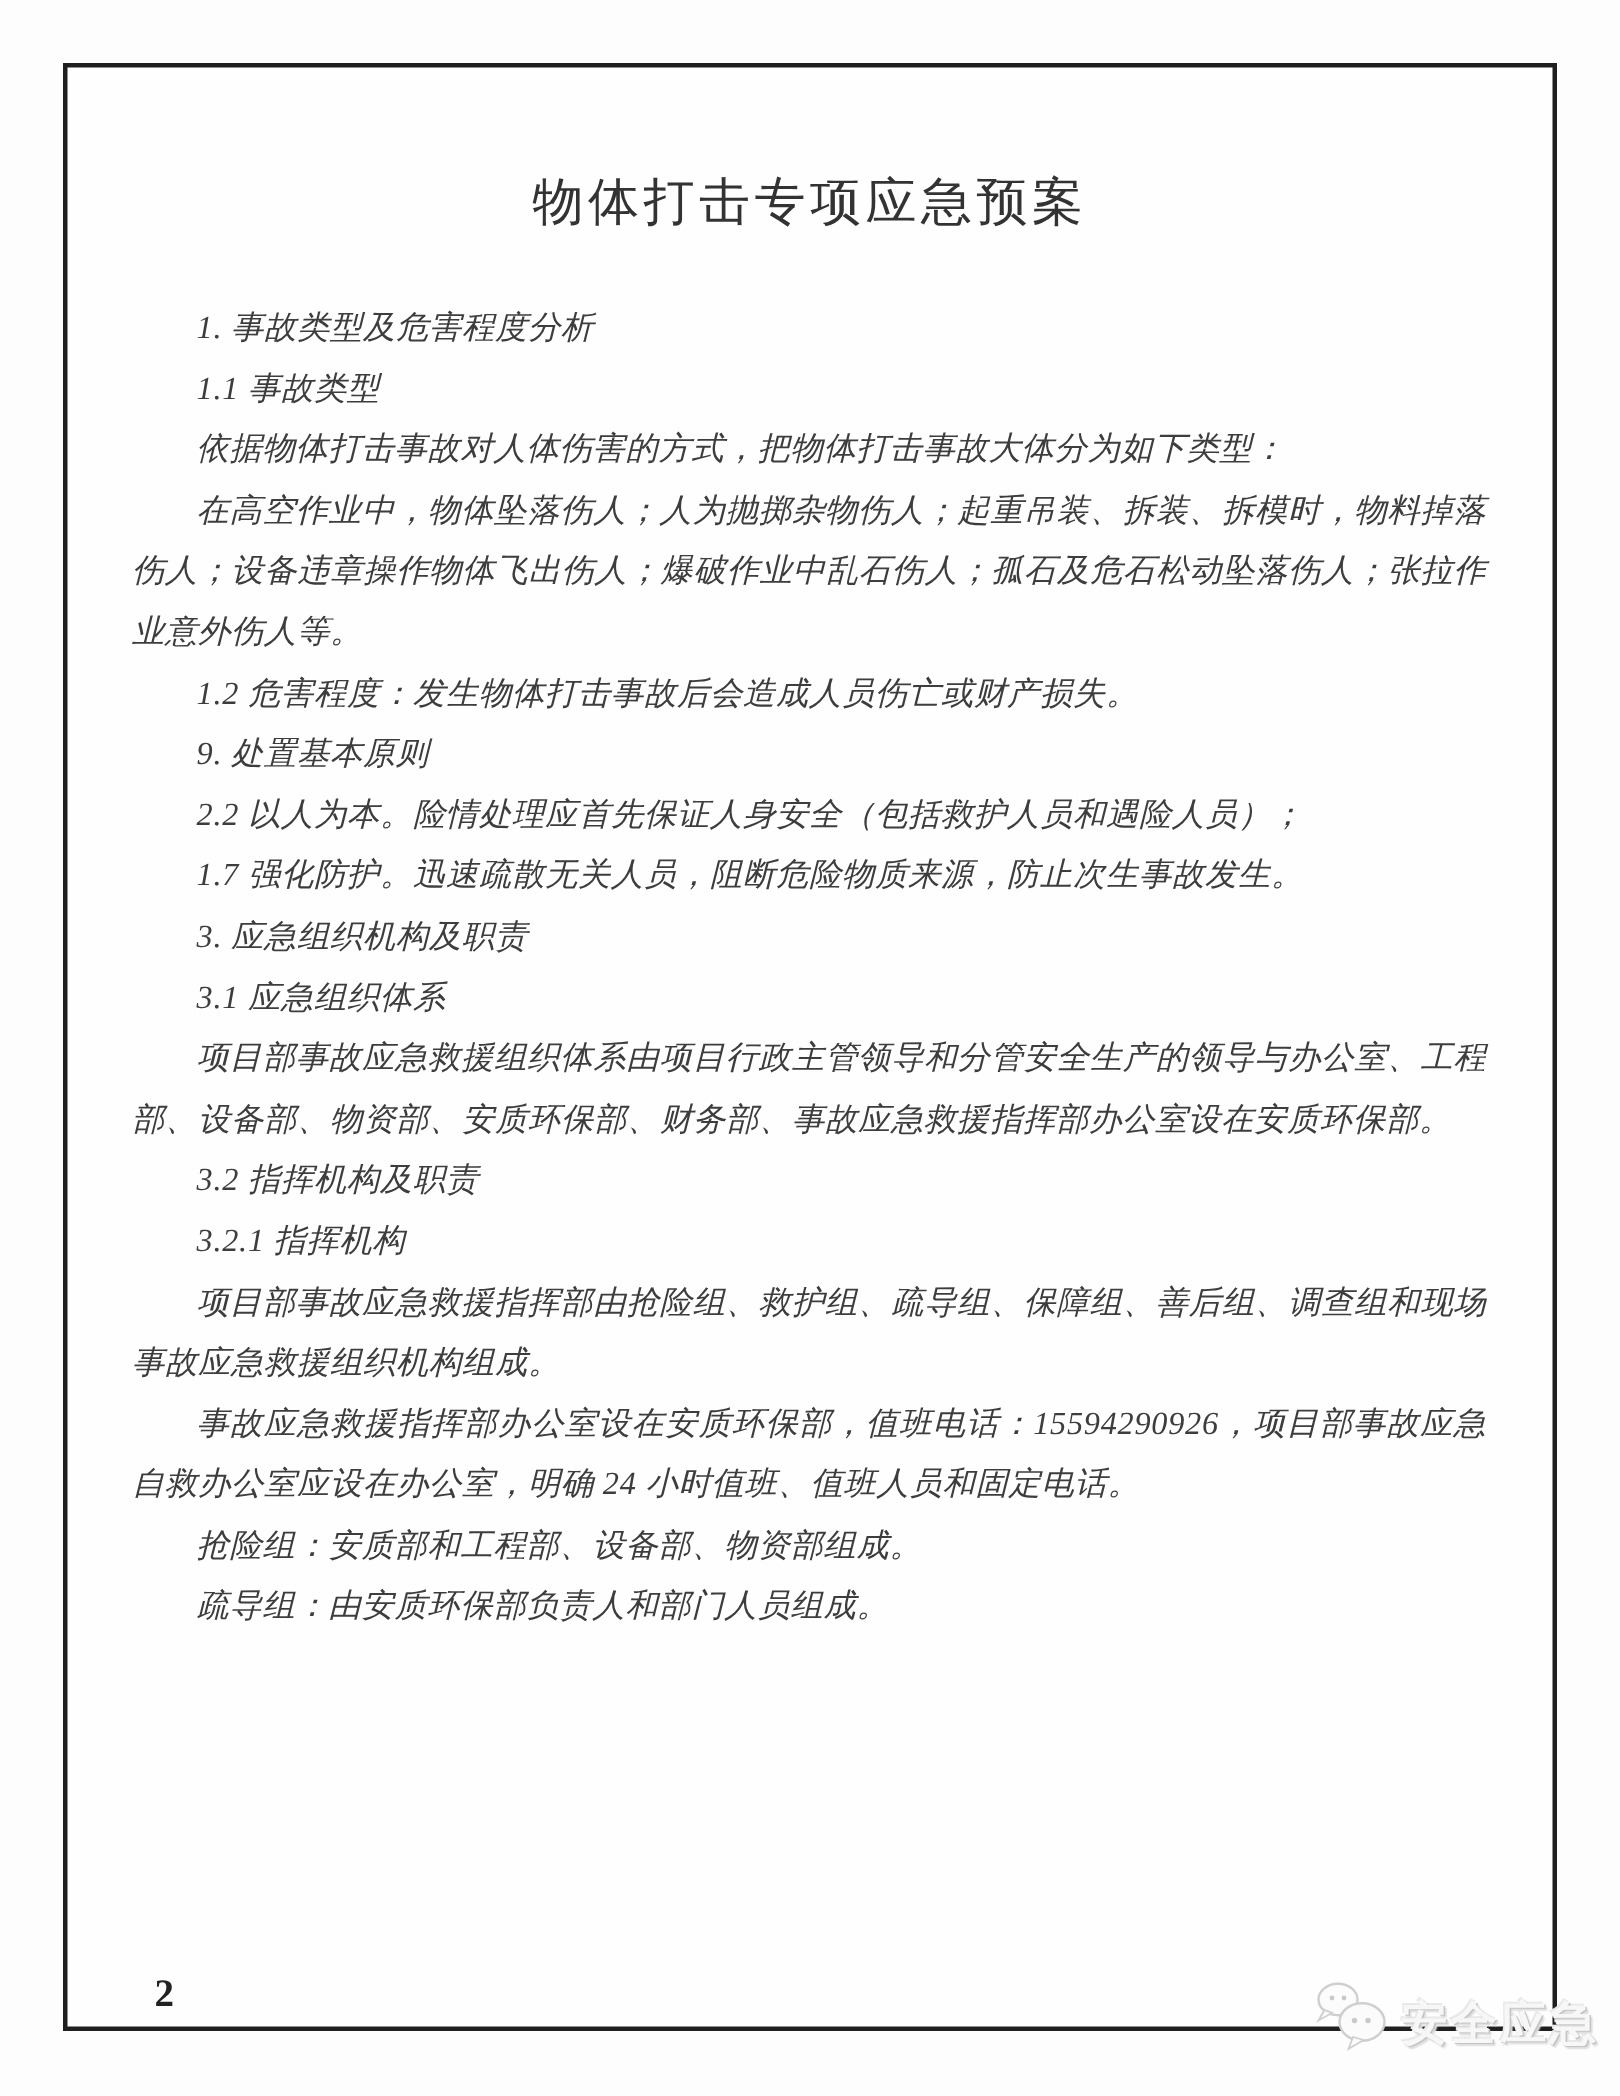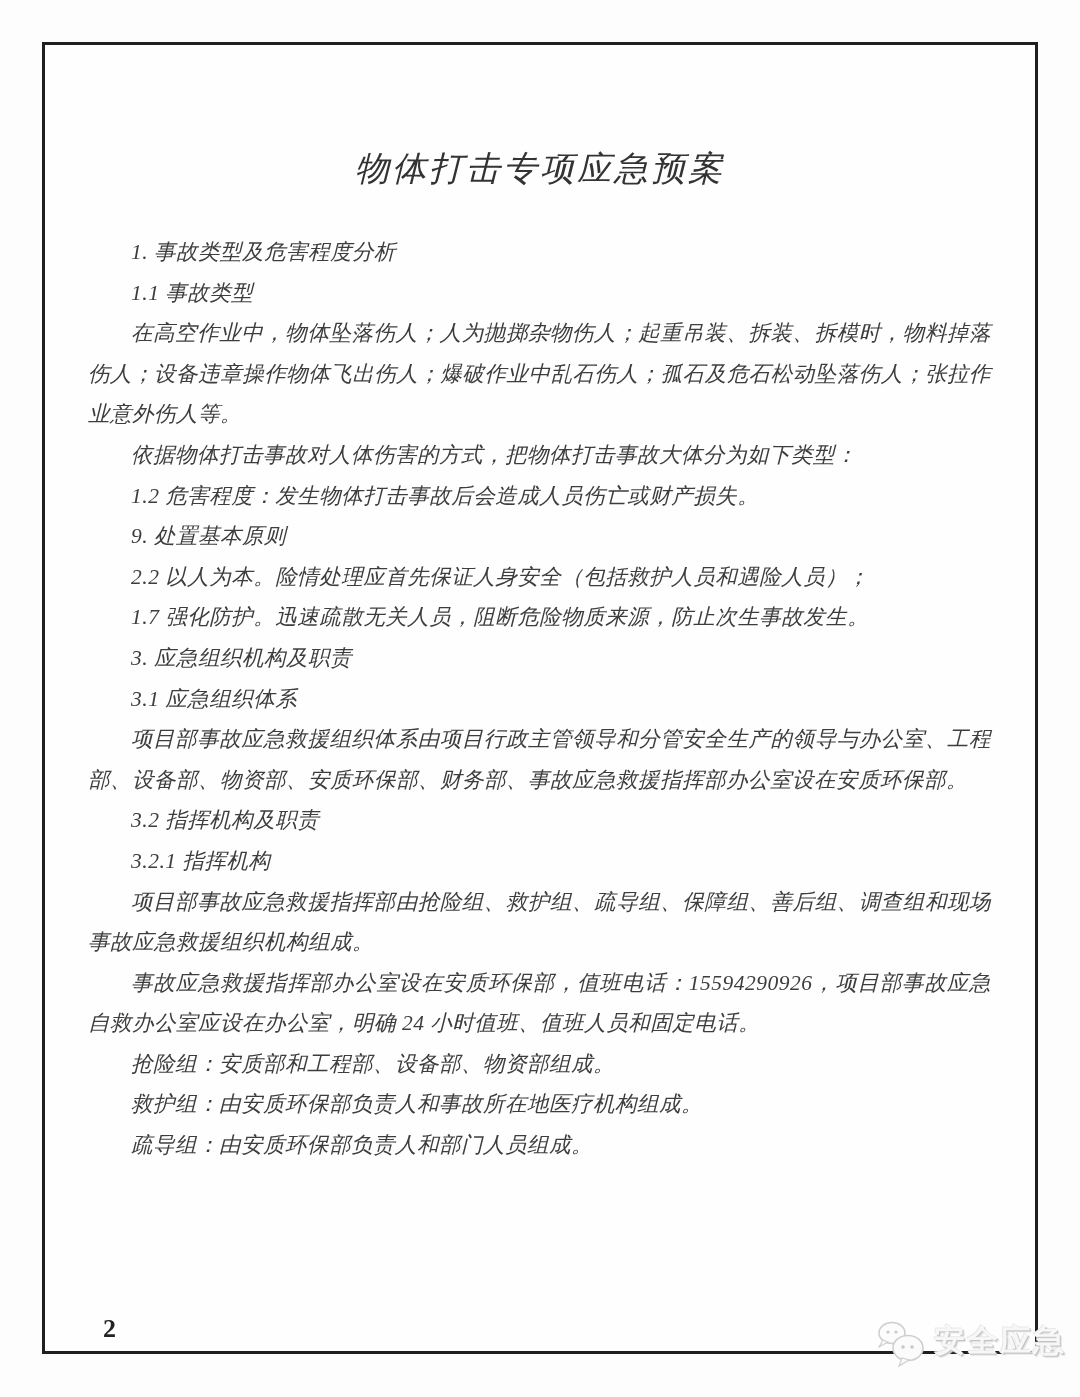--- a/index.html
+++ b/index.html
@@ -18,27 +18,26 @@
   .frame {
     position: absolute;
     left: 42px;
     top: 42px;
     width: 996px;
     height: 1312px;
     border: 3px solid #1f1f1f;
     background: #fefefe;
   }
   .doc-title {
-    margin-top: 101px;
+    margin-top: 67px;
     text-align: center;
     font-size: 34px;
     font-weight: normal;
     letter-spacing: 3px;
     color: #333333;
-    font-style: italic;
   }
   .content {
     margin-top: 40px;
     padding: 0 44px 0 43px;
     font-size: 21.5px;
     line-height: 40.6px;
     letter-spacing: 0.5px;
     text-align: justify;
     color: #3d3d3d;
     font-style: italic;
@@ -53,21 +52,21 @@
     top: 1314px;
     font-size: 26px;
     font-weight: bold;
     color: #222222;
   }
   .watermark {
     position: absolute;
     left: 872px;
     top: 1320px;
     display: flex;
-    align-items: flex-start;
+    align-items: flex-end;
     gap: 4px;
     z-index: 5;
   }
   .watermark-text {
     font-size: 31px;
     font-weight: bold;
     letter-spacing: 2px;
     color: #f7f7f7;
     text-shadow: 1px 1px 0 #c4c4c4, 2px 2px 1px #dedede, -1px -1px 0 #e9e9e9;
     white-space: nowrap;
@@ -79,35 +78,34 @@
 
 <div class="page">
 
   <div class="frame">
 
     <h1 class="doc-title">物体打击专项应急预案</h1>
 
     <div class="content">
       <p>1.  事故类型及危害程度分析</p>
       <p>1.1 事故类型</p>
+      <p>依据物体打击事故对人体伤害的方式，把物体打击事故大体分为如下类型：</p>
       <p>在高空作业中，物体坠落伤人；人为抛掷杂物伤人；起重吊装、拆装、拆模时，物料掉落伤人；设备违章操作物体飞出伤人；爆破作业中乱石伤人；孤石及危石松动坠落伤人；张拉作业意外伤人等。</p>
-      <p>依据物体打击事故对人体伤害的方式，把物体打击事故大体分为如下类型：</p>
       <p>1.2 危害程度：发生物体打击事故后会造成人员伤亡或财产损失。</p>
       <p>9.  处置基本原则</p>
       <p>2.2 以人为本。险情处理应首先保证人身安全（包括救护人员和遇险人员）；</p>
       <p>1.7 强化防护。迅速疏散无关人员，阻断危险物质来源，防止次生事故发生。</p>
       <p>3.  应急组织机构及职责</p>
       <p>3.1 应急组织体系</p>
       <p>项目部事故应急救援组织体系由项目行政主管领导和分管安全生产的领导与办公室、工程部、设备部、物资部、安质环保部、财务部、事故应急救援指挥部办公室设在安质环保部。</p>
       <p>3.2 指挥机构及职责</p>
       <p>3.2.1 指挥机构</p>
       <p>项目部事故应急救援指挥部由抢险组、救护组、疏导组、保障组、善后组、调查组和现场事故应急救援组织机构组成。</p>
       <p>事故应急救援指挥部办公室设在安质环保部，值班电话：15594290926，项目部事故应急自救办公室应设在办公室，明确 24 小时值班、值班人员和固定电话。</p>
       <p>抢险组：安质部和工程部、设备部、物资部组成。</p>
-      <p>救护组：由安质环保部负责人和事故所在地医疗机构组成。</p>
       <p>疏导组：由安质环保部负责人和部门人员组成。</p>
     </div>
 
   </div>
 
   <div class="page-number">2</div>
 
   <div class="watermark">
     <span>
       <svg width="58" height="50" viewBox="0 0 58 50">

